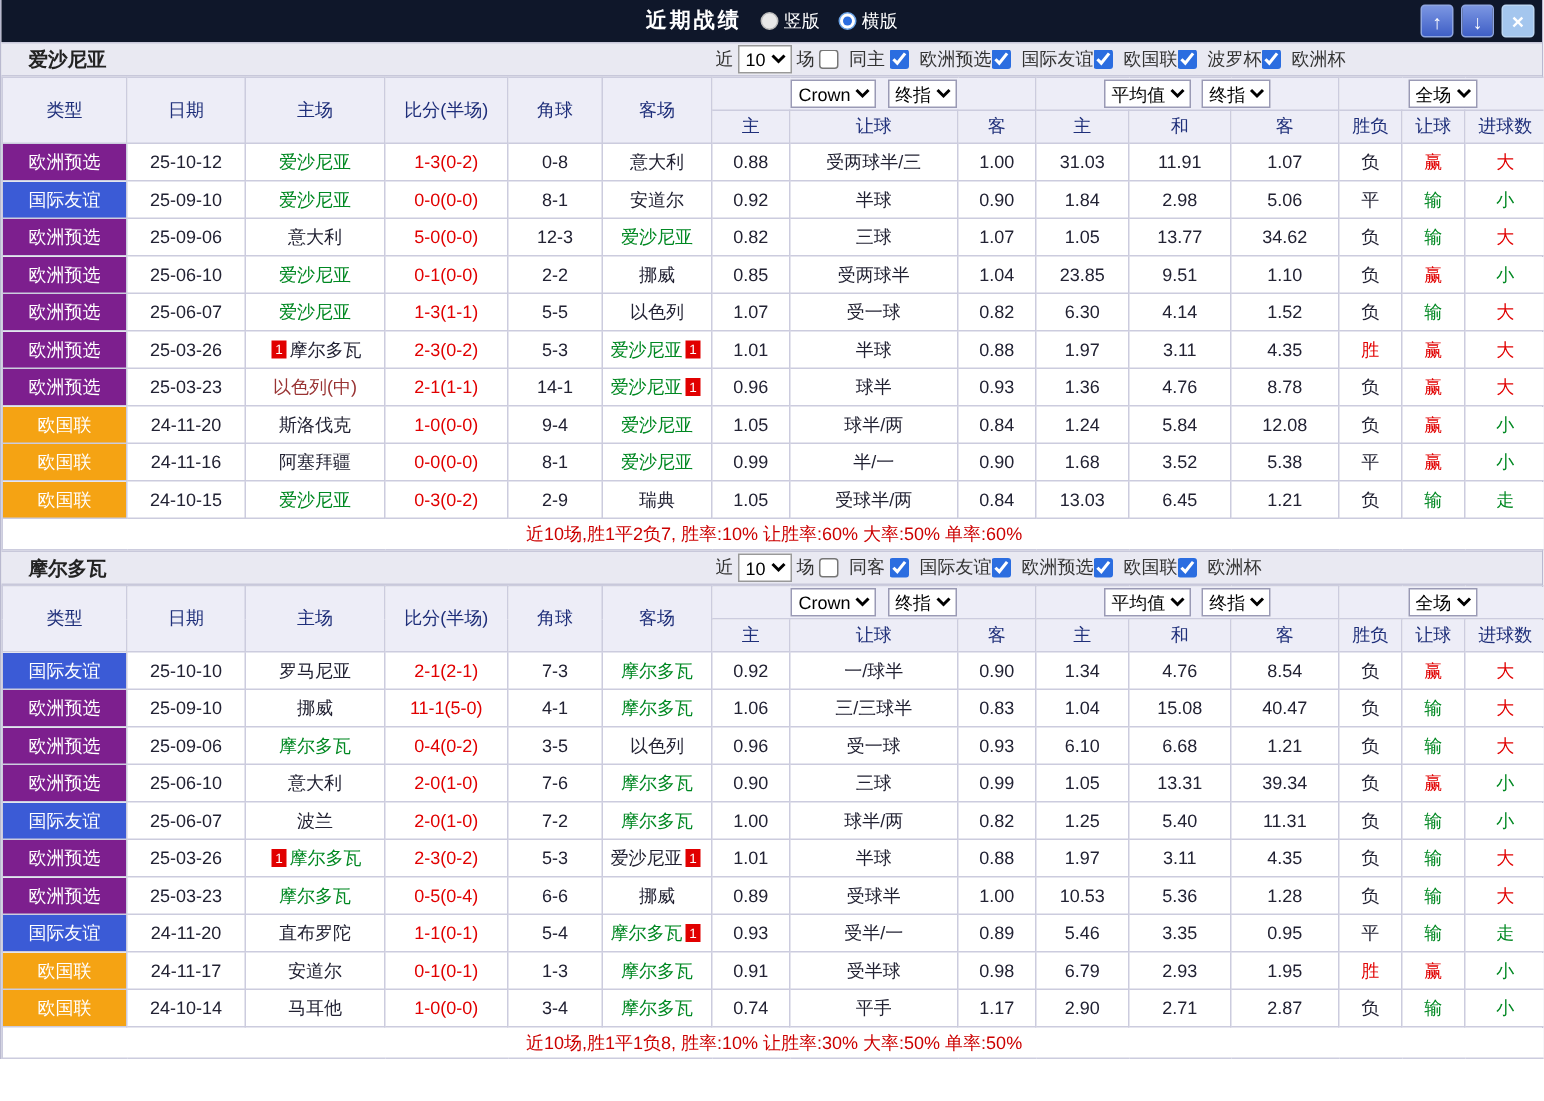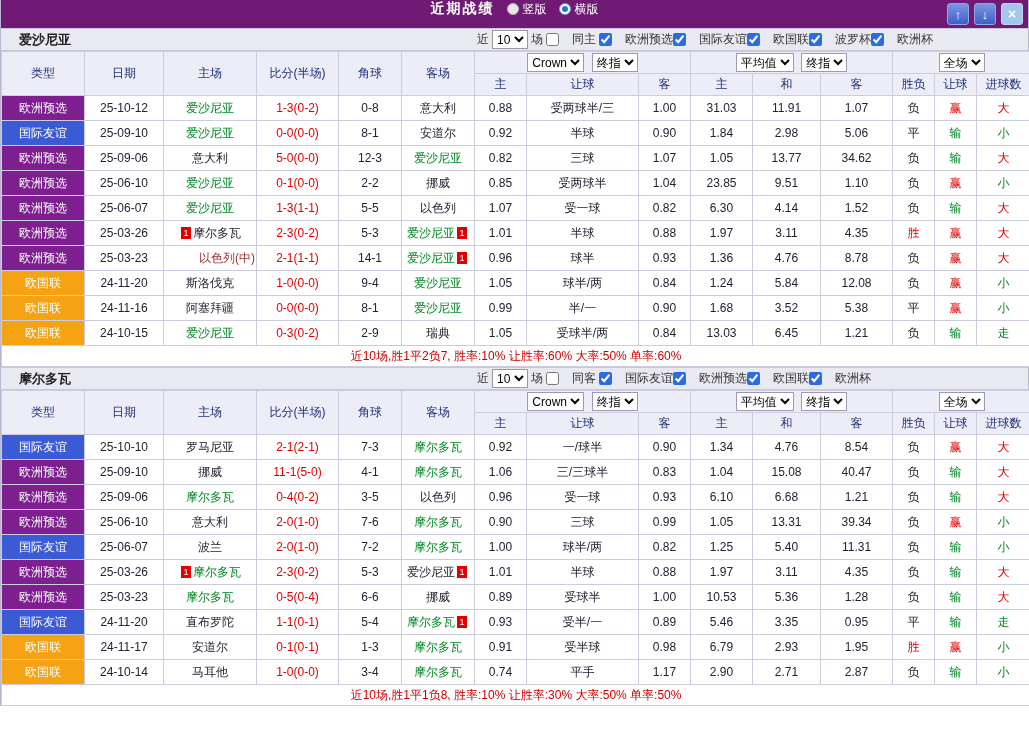--- a/index.html
+++ b/index.html
@@ -9,24 +9,24 @@
     font-size: 12px;
     color: #333;
     background: #fff;
     overflow: hidden;
   }
   .window { width: 1029px; border-left: 1px solid #b9b9cf; border-right: 1px solid #b9b9cf; }
 
   
   .titlebar {
     height: 28px;
-    background: #701a75;
+    background: #0f172a;
     color: #fff;
     display: flex;
-    align-items: flex-start;
+    align-items: center;
     justify-content: center;
     position: relative;
   }
   .title-group { display: flex; align-items: center; gap: 12px; }
   .window-title { font-weight: bold; font-size: 14px; letter-spacing: 2px; }
   .radio-option { display: inline-flex; align-items: center; gap: 4px; font-size: 12px; cursor: pointer; }
   .radio-circle {
     width: 12px; height: 12px; border-radius: 50%;
     background: #e8e8e8; border: 1px solid #bbb; display: inline-block; position: relative;
   }
@@ -46,39 +46,39 @@
 
   
   .section-bar {
     height: 23px; background: #e9e9f2;
     border-top: 1px solid #c8c8da; border-bottom: 1px solid #c8c8da;
     display: flex; align-items: center; position: relative;
   }
   .team-name { font-weight: bold; color: #222; margin-left: 18px; font-size: 13px; }
   .filter { position: absolute; left: 476px; display: flex; align-items: center; gap: 3px; color: #333; }
   .filter select { height: 19px; font-size: 12px; border: 1px solid #999; background: #fff; }
-  .cb { display: inline-flex; align-items: center; gap: 13px; cursor: pointer; }
+  .cb { display: inline-flex; align-items: center; gap: 7px; cursor: pointer; }
   .cb input { width: 13px; height: 13px; accent-color: #2b6de0; margin: 0; cursor: pointer; }
 
   
   table { border-collapse: collapse; table-layout: fixed; width: 1029px; }
   th, td {
     border: 1px solid #ccccde; text-align: center; padding: 0 1px;
     overflow: hidden; white-space: nowrap;
   }
   thead th { background: #ededf7; color: #1f2f7a; font-weight: normal; height: 22px; font-size: 12px; }
   thead select { height: 19px; font-size: 12px; border: 1px solid #9a9ab5; background: #fff; margin: 0 2px; }
   tbody td { height: 25px; background: #fff; color: #223; }
   td.match-type { color: #fff; }
   .type-purple { background: #7d1f8e; }
   .type-blue   { background: #3b5bd6; }
   .type-orange { background: #f5a313; }
   .green  { color: #008822; }
   .red    { color: #e10000; }
-  .maroon { color: #993333; text-align: right; }
+  .maroon { color: #993333; }
   td.score { color: #e10000; }
   td.team { cursor: pointer; }
   .badge {
     display: inline-block; background: #e10000; color: #fff;
     font-size: 9px; width: 10px; height: 12px; line-height: 12px;
     margin: 0 2px; vertical-align: 1px; text-align: center;
   }
   tfoot td.summary { color: #cc0000; height: 21px; background: #fff; }
 </style>
 </head>

